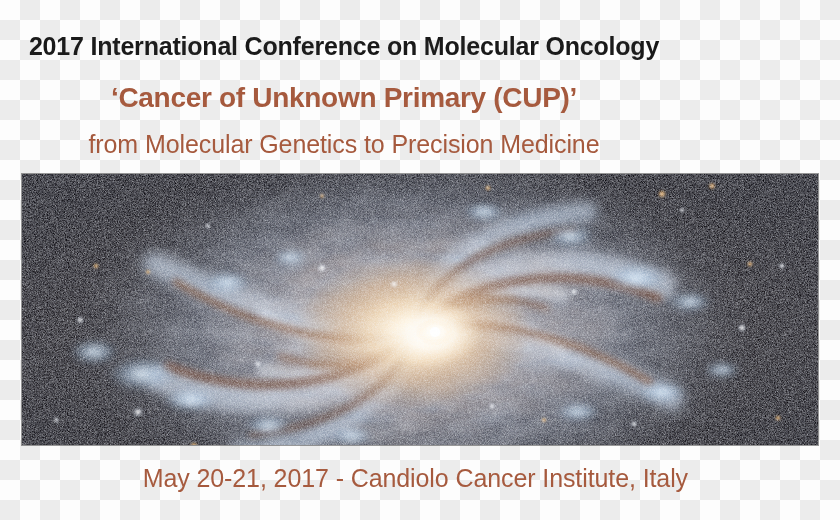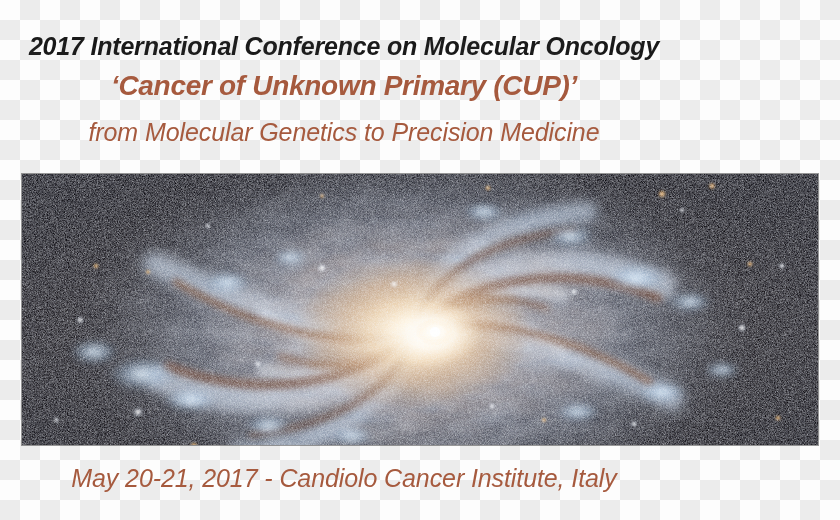--- a/index.html
+++ b/index.html
@@ -25,58 +25,58 @@
     background-size: 40px 40px;
     background-position: 0 0, 20px 20px;
   }
 
   
   .text-block {
     position: absolute;
     left: 0;
     width: 688px;
     text-align: center;
-    font-style: italic;
   }
   #header-block { top: 30px; }
 
   .line-title {
     font-size: 25px;
     font-weight: 700;
     letter-spacing: -0.2px;
     color: #1b1b1b;
     line-height: 32px;
     white-space: nowrap;
   }
   .line-subtitle {
     font-size: 28px;
     font-weight: 700;
     letter-spacing: -0.3px;
     color: #a65a3e;
     line-height: 36px;
     white-space: nowrap;
-    margin-top: 6px;
+    margin-top: 18px;
   }
   .line-tagline {
     font-size: 25px;
     font-weight: 400;
     letter-spacing: -0.1px;
     color: #a65a3e;
     line-height: 32px;
     white-space: nowrap;
     margin-top: 12px;
   }
   #footer-block { top: 462px; }
   .line-footer {
     font-size: 25px;
     font-weight: 400;
     letter-spacing: -0.1px;
     color: #a65a3e;
     line-height: 32px;
     white-space: nowrap;
+    text-align: right;
   }
 
   
   #galaxy-figure {
     position: absolute;
     left: 22px;
     top: 174px;
     width: 796px;
     height: 271px;
     overflow: hidden;

